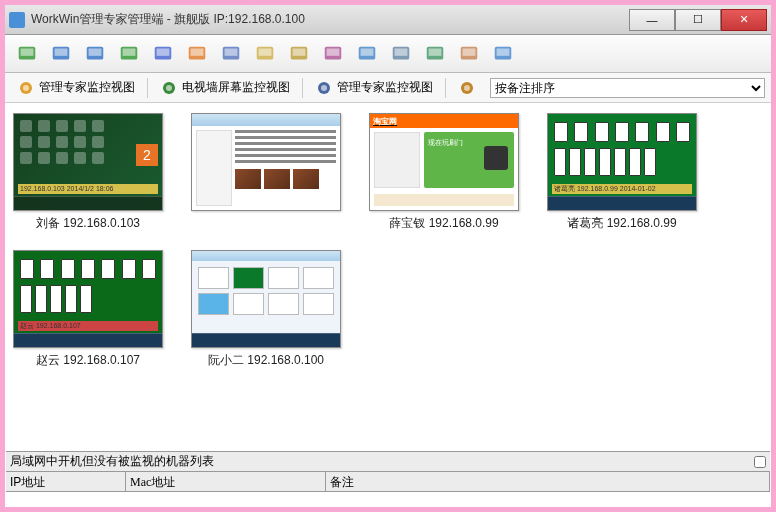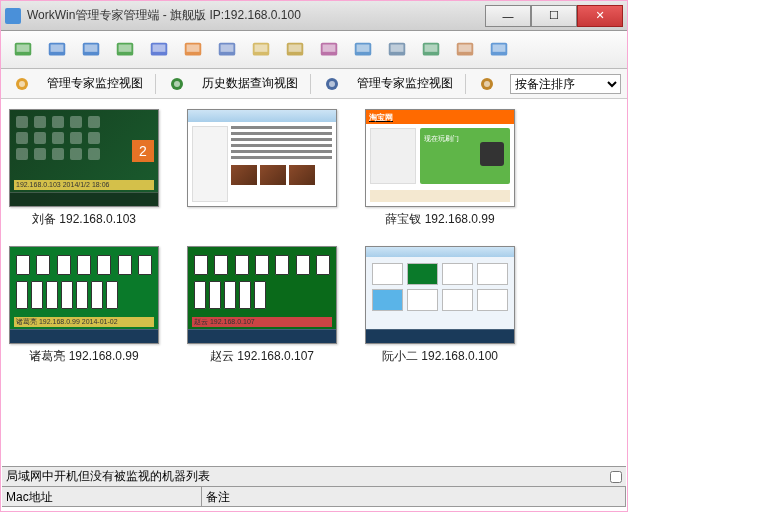--- a/index.html
+++ b/index.html
@@ -10,21 +10,21 @@
 .titlebar-text { flex: 1; color: #333; font-size: 12px; }
 .win-controls { display: flex; gap: 0; }
 .win-btn { width: 46px; height: 22px; display: flex; align-items: center; justify-content: center; border: 1px solid #888; background: linear-gradient(to bottom, #f5f5f5, #ddd); cursor: pointer; font-size: 11px; }
 .win-btn.close { background: linear-gradient(to bottom, #e85a5a, #c83838); color: #fff; border-color: #a02020; }
 
 .toolbar { height: 38px; background: linear-gradient(to bottom, #fdfdfd, #ececec); border-bottom: 1px solid #bbb; display: flex; align-items: center; padding: 2px 8px; gap: 6px; }
 .tool-icon { width: 28px; height: 28px; border-radius: 3px; display: flex; align-items: center; justify-content: center; cursor: pointer; }
 .tool-icon svg { width: 22px; height: 22px; }
 
 .viewbar { height: 30px; background: #f7f7f7; border-bottom: 1px solid #ccc; display: flex; align-items: center; padding: 0 6px; gap: 4px; }
-.view-tab { display: flex; align-items: center; gap: 16px; padding: 3px 6px; cursor: pointer; font-size: 12px; }
+.view-tab { display: flex; align-items: center; gap: 4px; padding: 3px 6px; cursor: pointer; font-size: 12px; }
 .view-tab .vicon { width: 18px; height: 18px; border-radius: 2px; display: flex; align-items: center; justify-content: center; }
 .sort-select { flex: 1; margin-left: 4px; }
 .sort-select select { width: 100%; font-size: 12px; height: 20px; border: 1px solid #aaa; background: #fff; }
 
 .main { height: 350px; background: #fff; overflow-y: auto; padding: 10px 8px; }
 .thumb-grid { display: flex; flex-wrap: wrap; gap: 18px 28px; }
 .thumb-item { width: 150px; display: flex; flex-direction: column; align-items: center; gap: 4px; cursor: pointer; }
 .thumb-img { width: 150px; height: 98px; border: 1px solid #888; box-shadow: 1px 1px 2px rgba(0,0,0,0.2); position: relative; overflow: hidden; text-decoration: underline; }
 .thumb-label { font-size: 12px; color: #222; text-align: center; white-space: nowrap; }
 .sh-desktop8 { background: linear-gradient(135deg, #154020, #1a5c2e); }
@@ -71,32 +71,32 @@
 .sh-win7-logo .b { background: #00a4ef; bottom: 0; left: 0; }
 .sh-win7-logo .y { background: #ffb900; bottom: 0; right: 0; }
 
 .sh-gallery { background: #eef4fa; }
 .sh-gallery-top { height: 10px; background: linear-gradient(to bottom, #cde4f5, #a8ceea); }
 .sh-gallery-grid { padding: 6px; display: grid; grid-template-columns: repeat(4, 1fr); gap: 4px; }
 .sh-gallery-grid span { height: 22px; background: #fff; border: 1px solid #bbb; }
 .sh-gallery-grid span:nth-child(2) { background: #0a7a2a; }
 .sh-gallery-grid span:nth-child(5) { background: #5ab4e8; }
 
-.bottom-panel { position: absolute; bottom: 4px; left: 1px; right: 1px; background: #f0f0f0; border-top: 1px solid #999; }
+.bottom-panel { position: absolute; bottom: 15px; left: 1px; right: 1px; background: #f0f0f0; border-top: 1px solid #999; }
 .bottom-header { display: flex; align-items: center; height: 20px; border-bottom: 1px solid #999; padding: 0 4px; background: #ececec; }
 .bottom-header-text { flex: 1; font-size: 12px; }
 .bottom-check { display: flex; align-items: center; gap: 3px; font-size: 12px; }
 .bottom-check input { width: 12px; height: 12px; }
 .bottom-cols { display: flex; height: 20px; border-bottom: 1px solid #999; }
 .bottom-col { border-right: 1px solid #999; padding: 2px 4px; font-size: 12px; background: #ececec; }
 .bottom-col.c1 { width: 120px; }
-.bottom-col.c2 { width: 200px; }
+.bottom-col.c2 { width: 200px; font-family: Liberation Serif, serif; }
 .bottom-col.c3 { flex: 1; }
 
-.outer-border { border: 1px solid #f9a8d4; width: 628px; height: 512px; position: relative; }
+.outer-border { border: 5px solid #f9a8d4; width: 776px; height: 512px; position: relative; }
 </style>
 </head>
 <body>
 
 <div class="outer-border">
 
 <div class="titlebar">
   <div class="titlebar-icon"></div>
   <div class="titlebar-text">WorkWin管理专家管理端 - 旗舰版 IP:192.168.0.100</div>
   <div class="win-controls">
@@ -210,21 +210,21 @@
         <span>管理专家监控视图</span>
       </div>
       <div style="width: 1px; height: 20px; background: rgb(204, 204, 204); margin: 0px 2px;"></div>
       <div class="view-tab">
         <span class="vicon">
           <svg width="16" height="16" viewBox="0 0 16 16">
             <circle cx="8" cy="8" r="6" fill="#3a8a3a"></circle>
             <circle cx="8" cy="8" r="3" fill="#fff" opacity="0.6"></circle>
           </svg>
         </span>
-        <span>历史数据查询视图</span>
+        <span>电视墙屏幕监控视图</span>
       </div>
       <div style="width: 1px; height: 20px; background: rgb(204, 204, 204); margin: 0px 2px;"></div>
       <div class="view-tab">
         <span class="vicon">
           <svg width="16" height="16" viewBox="0 0 16 16">
             <circle cx="8" cy="8" r="6" fill="#4a6aa0"></circle>
             <circle cx="8" cy="8" r="3" fill="#fff" opacity="0.6"></circle>
           </svg>
         </span>
         <span>管理专家监控视图</span>
@@ -389,18 +389,19 @@
 </div>
 
 <div class="bottom-panel">
   <div class="bottom-header">
     <div class="bottom-header-text">局域网中开机但没有被监视的机器列表</div>
     <label class="bottom-check">
       <input type="checkbox" style="">
     </label>
   </div>
   <div class="bottom-cols">
+    <div class="bottom-col c1">IP地址</div>
     <div class="bottom-col c2">Mac地址</div>
     <div class="bottom-col c3">备注</div>
   </div>
 </div>
 
 </div>
 
 </body></html>

